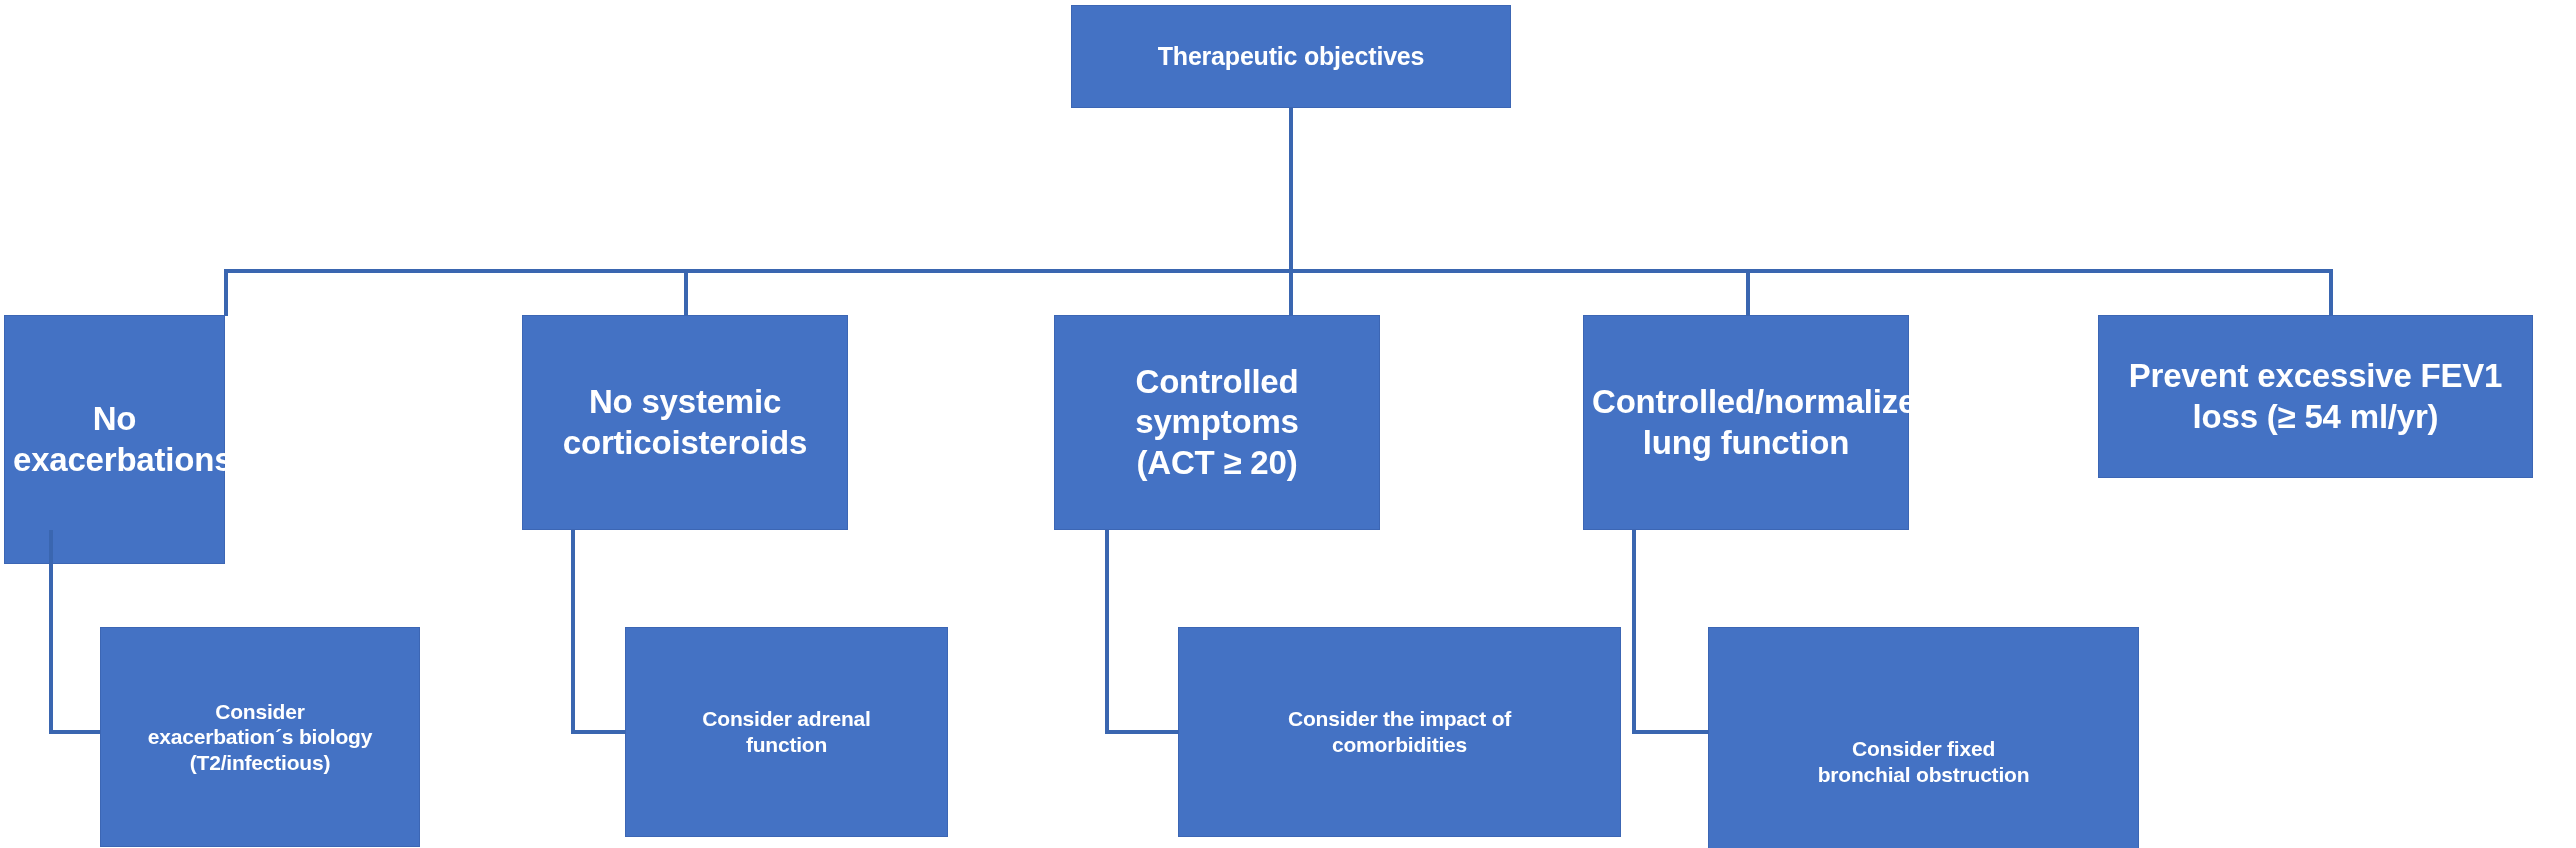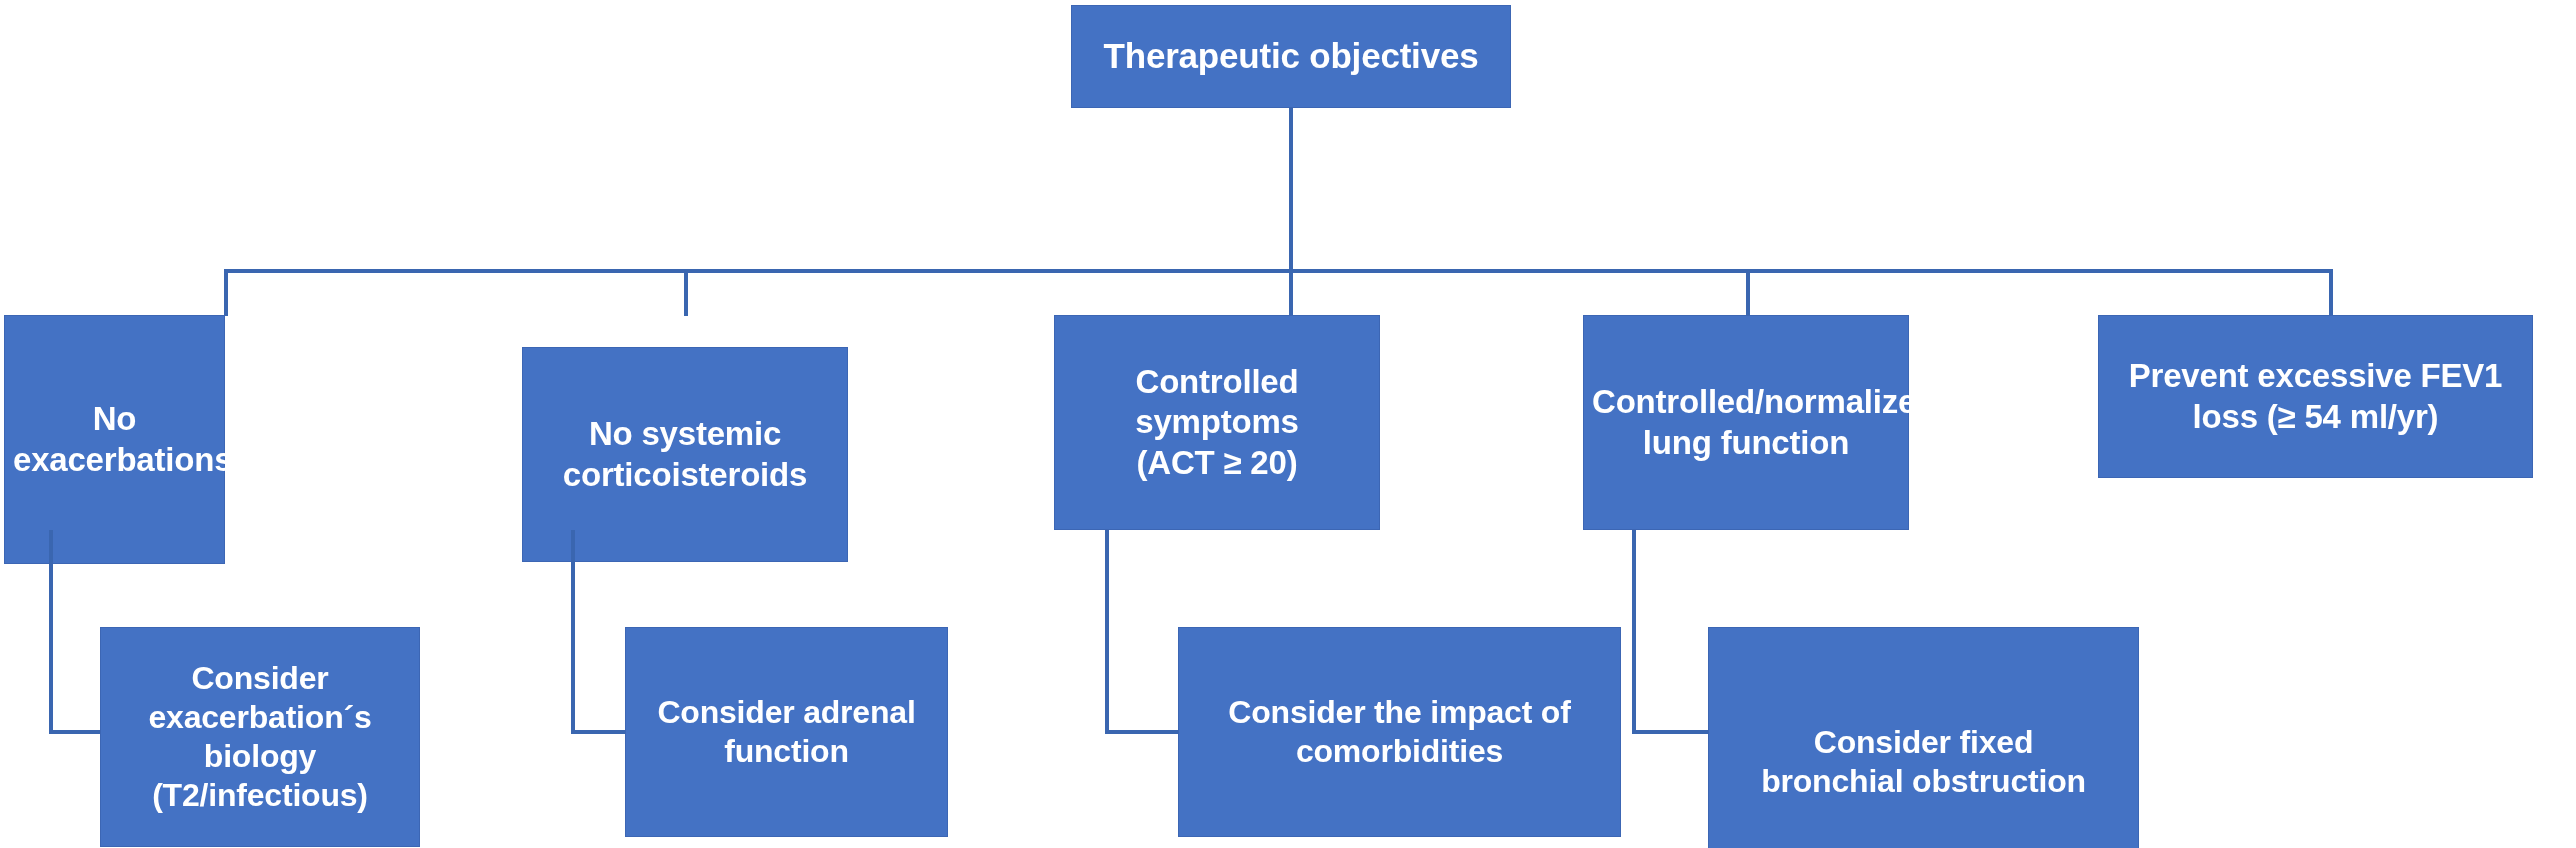--- a/index.html
+++ b/index.html
@@ -27,27 +27,27 @@
     align-items: center;
     justify-content: center;
     text-align: center;
     font-weight: bold;
     line-height: 1.22;
     letter-spacing: -0.2px;
     padding: 3.2px 8px;
     -webkit-font-smoothing: antialiased;
   }
   .node-root {
-    font-size: 35px;
+    font-size: 25px;
   }
   .node-l2 {
     font-size: 33px;
   }
   .node-l3 {
-    font-size: 32px;
+    font-size: 21px;
   }
   .node-text {
     display: block;
     white-space: pre-line;
     width: 100%;
   }
   .conn {
     position: absolute;
     background: #3A66B0;
   }
@@ -70,21 +70,21 @@
   <div class="conn conn-v" style="left:224px; top:269px; height:47px;"></div>
   <div class="conn conn-v" style="left:684px; top:269px; height:47px;"></div>
   <div class="conn conn-v" style="left:1289px; top:269px; height:47px;"></div>
   <div class="conn conn-v" style="left:1746px; top:269px; height:47px;"></div>
   <div class="conn conn-v" style="left:2329px; top:269px; height:47px;"></div>
 
   <div class="node node-l2" style="left:4px; top:315px; width:221px; height:249px;">
     <span class="node-text">No exacerbations</span>
   </div>
 
-  <div class="node node-l2" style="left:522px; top:315px; width:326px; height:215px;margin-top:32px;">
+  <div class="node node-l2" style="left:522px; top:315px; width:326px; height:215px;">
     <span class="node-text">No systemic
 corticoisteroids</span>
   </div>
 
   <div class="node node-l2" style="left:1054px; top:315px; width:326px; height:215px;">
     <span class="node-text">Controlled symptoms
 (ACT ≥ 20)</span>
   </div>
 
   <div class="node node-l2" style="left:1583px; top:315px; width:326px; height:215px;">

